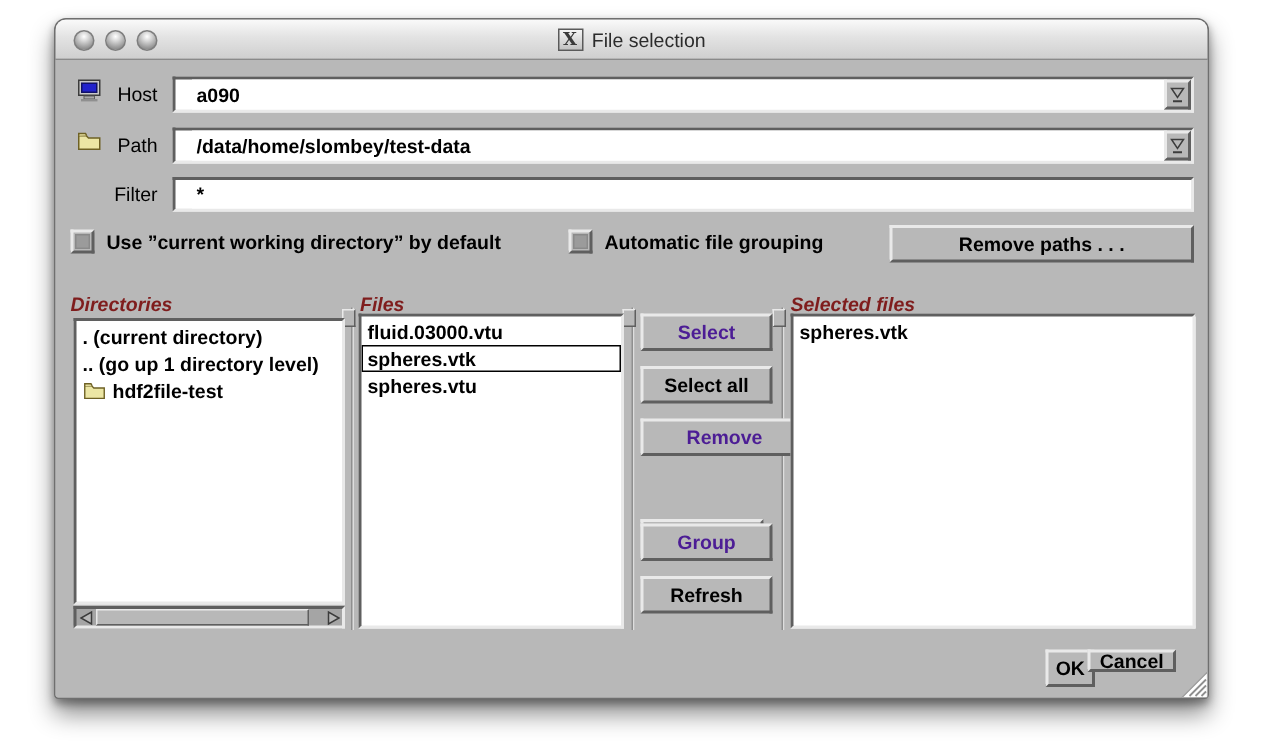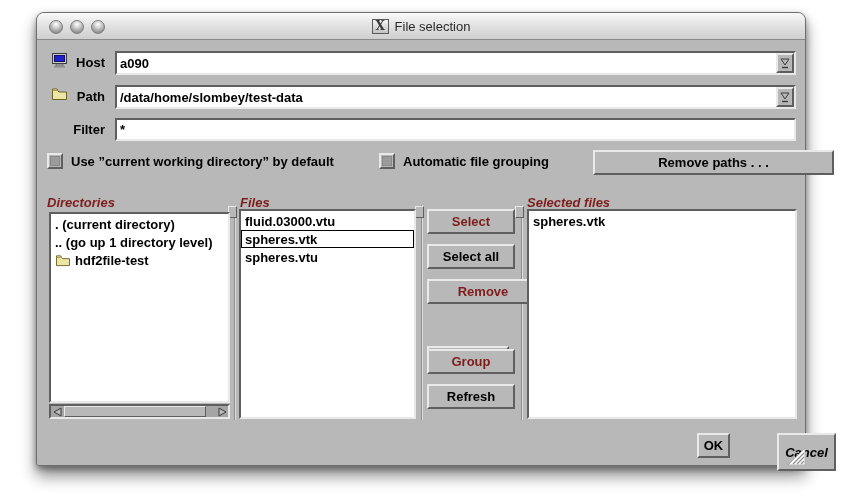--- a/index.html
+++ b/index.html
@@ -31,43 +31,43 @@
     display:inline-flex; align-items:center; justify-content:center;
     width:17px; height:15px; background:linear-gradient(#f5f5f5,#c2c2c2);
     border:1px solid #5a5a5a; font-family:"DejaVu Serif", serif;
     font-size:12px; font-weight:bold; color:#3a3a3a; line-height:1;
   }
 
   
   .content { position:absolute; left:0; top:27px; right:0; bottom:0; background:#b8b8b8; border-radius:0 0 2px 2px; font-size:13px; font-weight:bold; color:#000; }
   .sunken { border:2px solid; border-color:#5f5f5f #e9e9e9 #e9e9e9 #5f5f5f; background:#ffffff; }
 
-  .field-label { position:absolute; width:58px; text-align:right; font-weight:bold; }
-  .tfield { position:absolute; left:78px; width:681px; height:24px; display:flex; align-items:stretch; }
+  .field-label { position:absolute; width:58px; text-align:right; font-weight:normal; }
+  .tfield { position:absolute; left:78px; width:681px; height:24px; display:flex; align-items:stretch;padding-left:11px; }
   .tfield input {
     flex:1; border:none; outline:none; background:#fff; padding:0 3px;
     font:bold 13px "Liberation Sans", sans-serif; color:#000; min-width:0;
   }
   .combo-arrow {
     width:18px; display:flex; align-items:center; justify-content:center;
     border:2px solid; border-color:#e9e9e9 #5f5f5f #5f5f5f #e9e9e9; background:#b8b8b8;
   }
 
   .checkbox {
     position:absolute; width:16px; height:16px;
     border:2px solid; border-color:#e9e9e9 #5f5f5f #5f5f5f #e9e9e9; background:#b8b8b8;
   }
   .checkbox .inner { position:absolute; inset:1px; background:#9b9b9b; border:1px solid #8a8a8a; }
 
   .mbtn {
     position:absolute; display:flex; align-items:center; justify-content:center;
     border:2px solid; border-color:#e9e9e9 #5f5f5f #5f5f5f #e9e9e9; background:#b8b8b8;
     font:bold 13px "Liberation Sans", sans-serif; color:#000; cursor:default;
   }
-  .mbtn.disabled { color:#7f1d1d;text-align:center; }
+  .mbtn.disabled { color:#4c1d95;text-align:center; }
 
   .panel-label { position:absolute; font-weight:bold; color:#7f1d1d;font-style:italic; }
   .listbox { position:absolute; overflow:hidden; padding:1px 0; }
   .listbox .row { height:18px; line-height:17px; padding:0 3px; white-space:nowrap; display:flex; align-items:center; gap:4px; border:1px solid transparent; }
   .listbox .row.sel { border:1px solid #000; }
 
   .sash-line { position:absolute; width:2px; background:#8f8f8f; border-right:1px solid #dedede; }
   .sash-handle { position:absolute; width:9px; height:12px; border:1px solid; border-color:#e9e9e9 #5f5f5f #5f5f5f #e9e9e9; background:#b8b8b8; }
 
   .hscroll { position:absolute; height:15px; display:flex; align-items:stretch;
@@ -139,21 +139,21 @@
       <span class="checkbox" style="left:10px;top:113px;">
           <span class="inner"></span>
         </span>
       <span style="position:absolute;left:34px;top:114px;">Use ”current working directory” by default</span>
 
       <span class="checkbox" style="left:342px;top:113px;">
           <span class="inner"></span>
         </span>
       <span style="position:absolute;left:366px;top:114px;">Automatic file grouping</span>
 
-      <button class="mbtn" style="left:556px;top:110px;width:241px;height:25px;">Remove paths . . .</button>
+      <button class="mbtn" style="left:556px;top:110px;width:203px;height:25px;">Remove paths . . .</button>
 
       <span class="panel-label" style="left:10px;top:155px;">Directories</span>
       <span class="panel-label" style="left:203px;top:155px;">Files</span>
       <span class="panel-label" style="left:490px;top:155px;">Selected files</span>
 
       <div class="sash-line" style="left:197px;top:165px;height:215px;"></div>
       <div class="sash-handle" style="left:191px;top:166px;"></div>
       <div class="sash-line" style="left:384px;top:165px;height:215px;"></div>
       <div class="sash-handle" style="left:378px;top:166px;"></div>
       <div class="sash-line" style="left:484px;top:165px;height:215px;"></div>
@@ -208,21 +208,21 @@
       <button class="mbtn" style="left:390px;top:344px;width:88px;height:25px;">Refresh</button>
       <button class="mbtn disabled" style="left:390px;top:309px;width:88px;height:25px;">Group</button>
 
       <div class="listbox sunken" style="left:490px;top:169px;width:270px;height:210px;">
         <div class="row">
             <span>spheres.vtk</span>
           </div>
       </div>
 
       <button class="mbtn" style="left:660px;top:393px;width:33px;height:25px;">OK</button>
-      <button class="mbtn" style="left:740px;top:393px;width:59px;height:38px;font-style:italic;">Cancel</button>
+      <button class="mbtn" style="left:688px;top:393px;width:59px;height:15px;">Cancel</button>
 
       <svg class="resize-grip" width="18" height="17" viewBox="0 0 18 17">
         <polygon points="18,0 18,17 1,17" fill="#ffffff" stroke="#9a9a9a" stroke-width="0.8"></polygon>
         <line x1="6" y1="16" x2="17" y2="5" stroke="#8f8f8f" stroke-width="1.2"></line>
         <line x1="10" y1="16" x2="17" y2="9" stroke="#8f8f8f" stroke-width="1.2"></line>
         <line x1="14" y1="16" x2="17" y2="13" stroke="#8f8f8f" stroke-width="1.2"></line>
       </svg>
 
     </div>
   </div>

